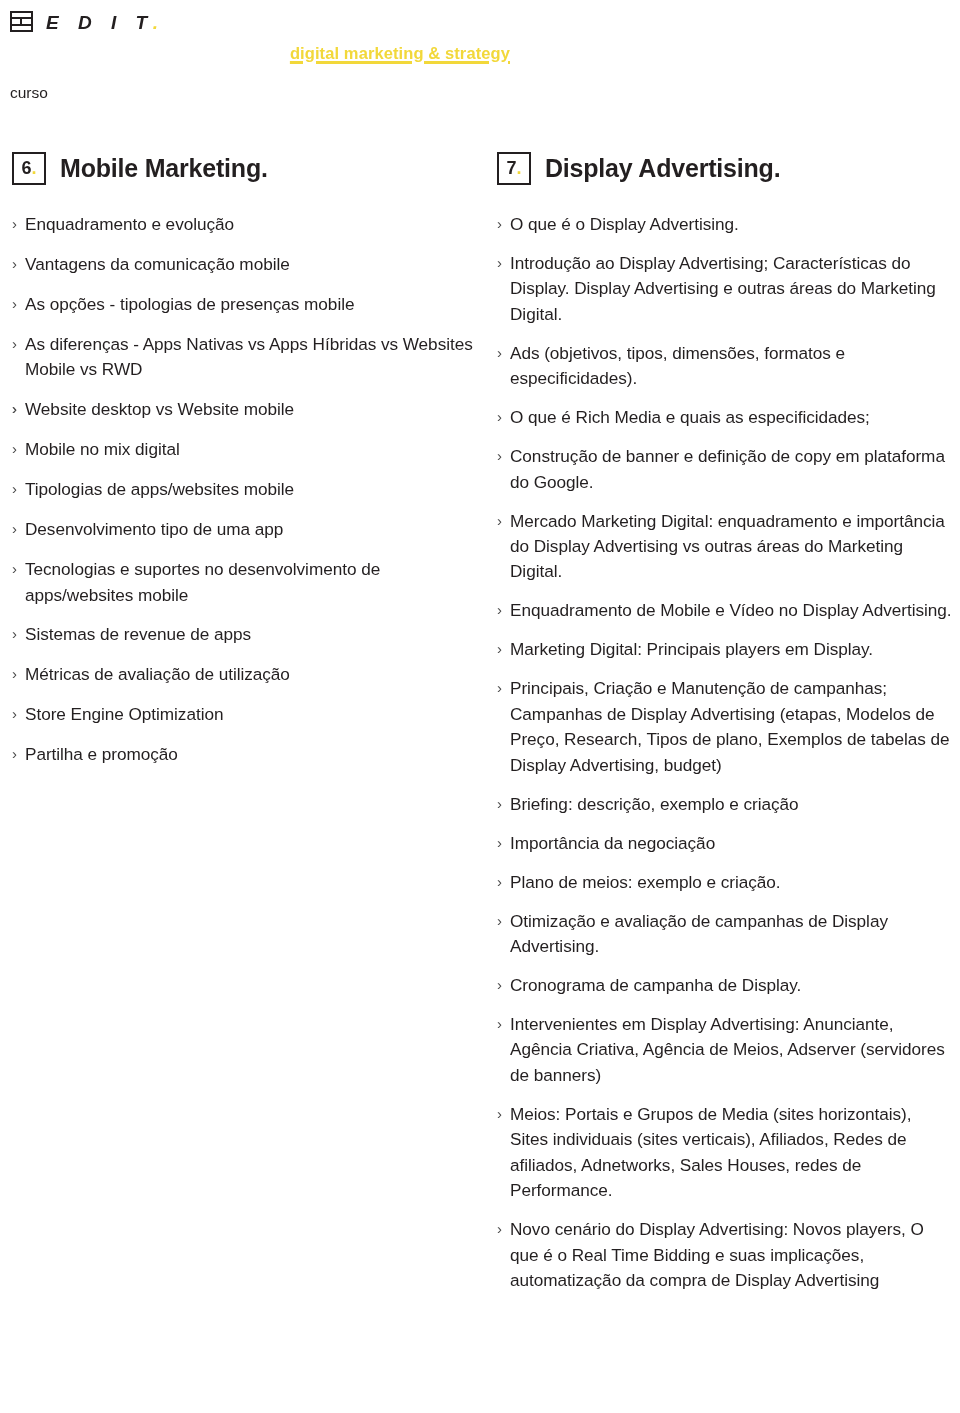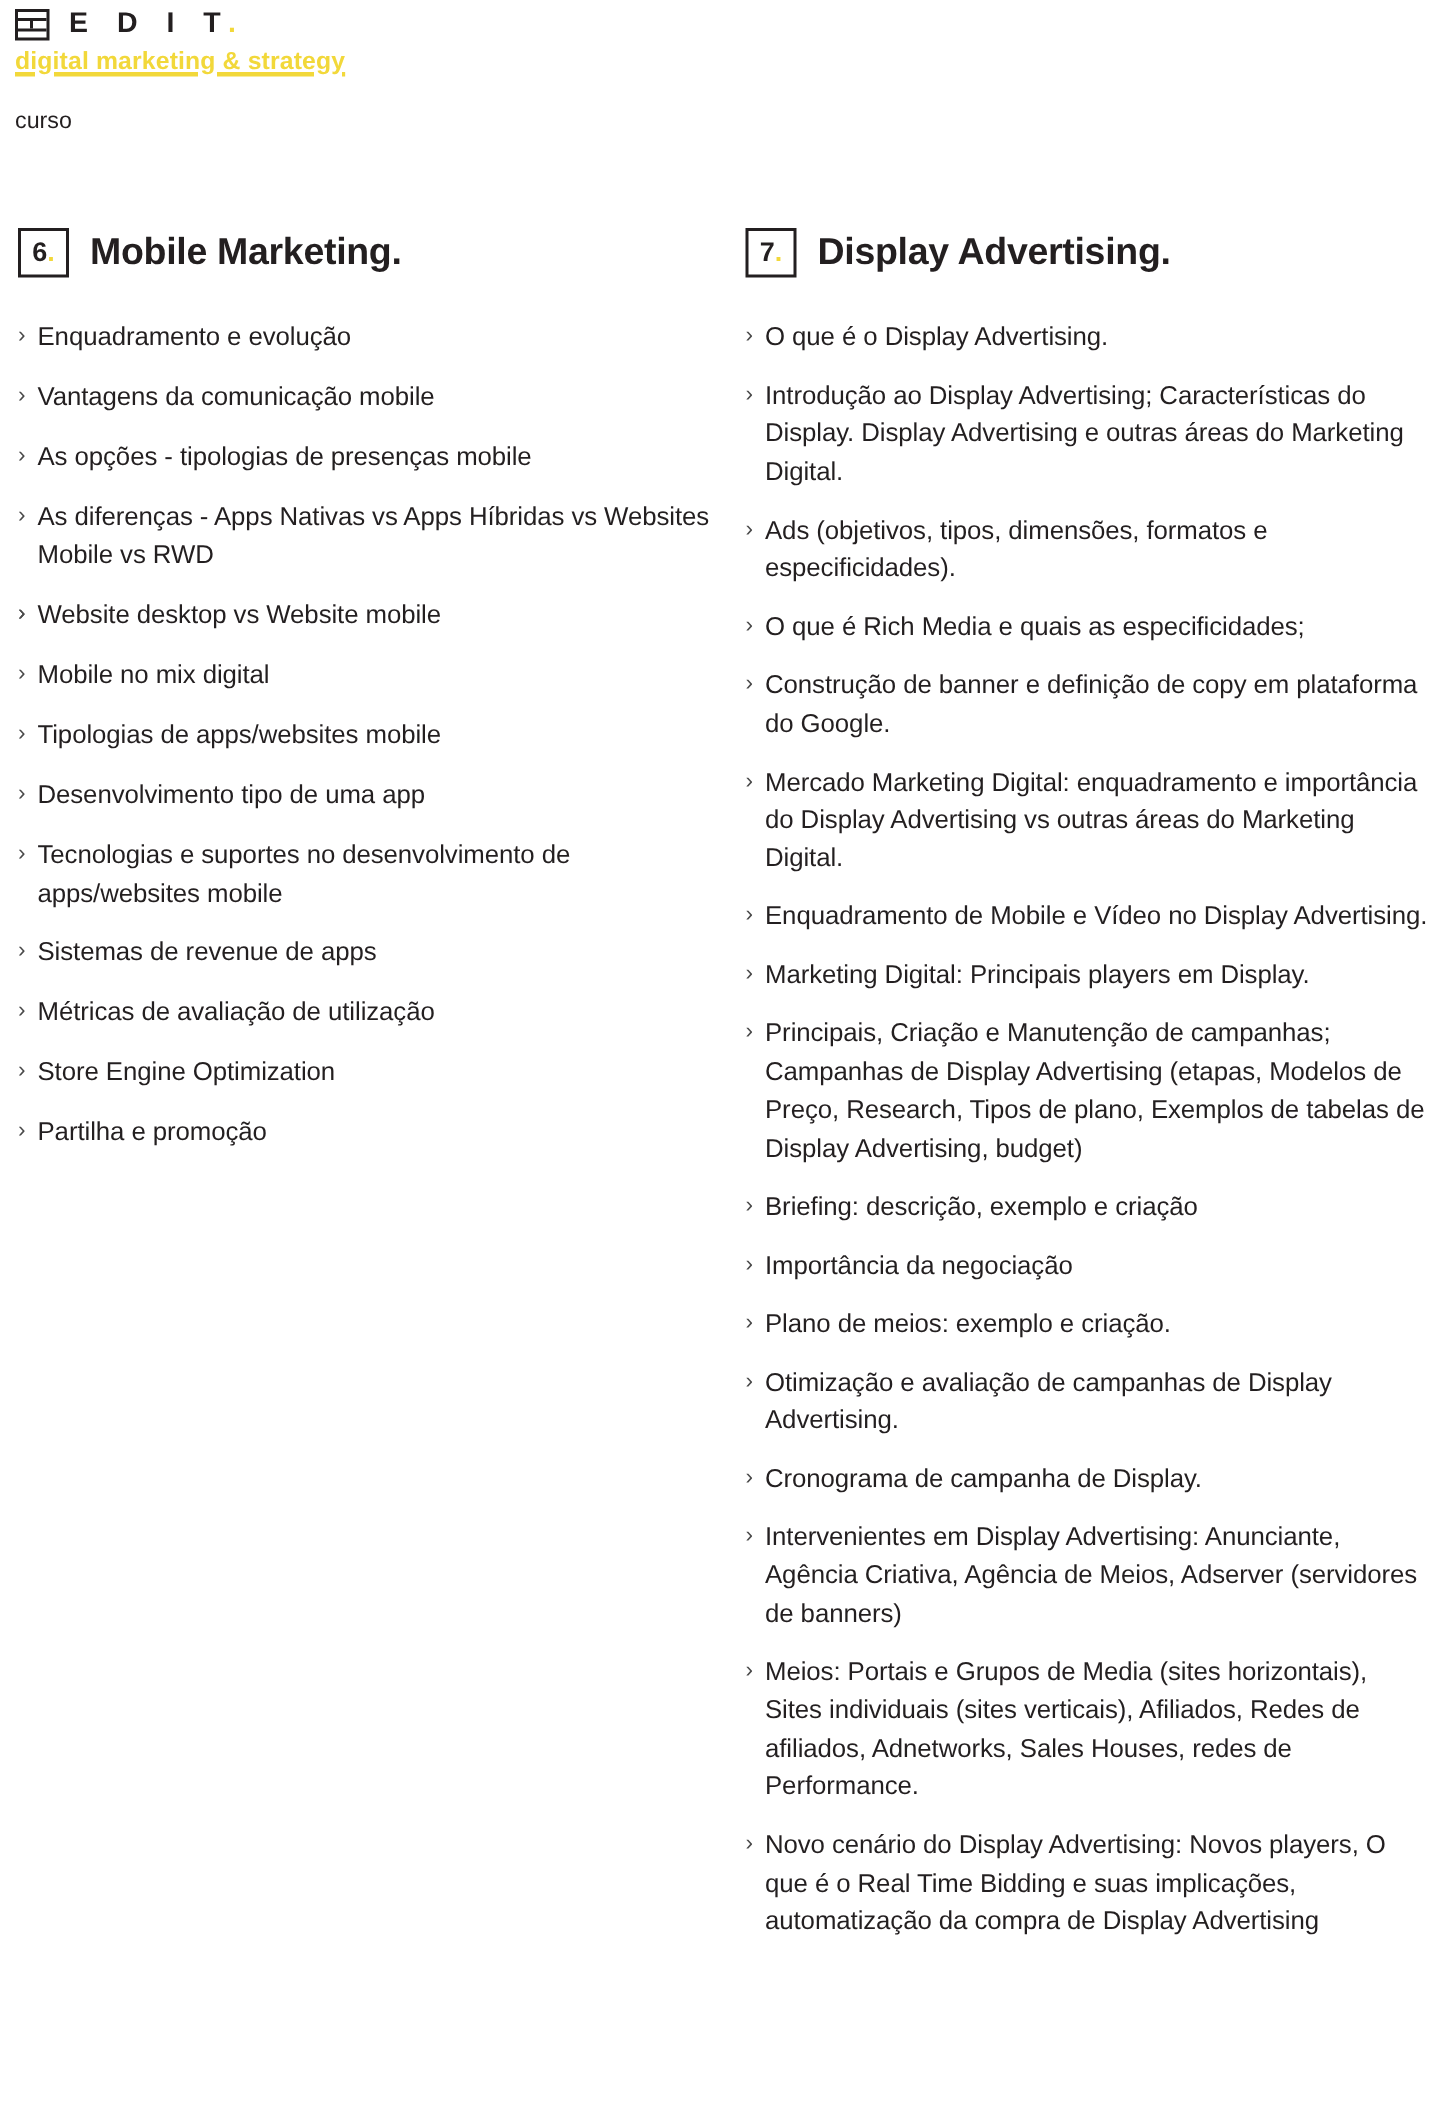--- a/index.html
+++ b/index.html
@@ -18,22 +18,23 @@
 
   
   .brand-header {
     position: absolute;
     left: 10px;
     top: 6px;
     width: 500px;
   }
   .logo-row {
     display: flex;
-    align-items: flex-start;
+    align-items: flex-end;
     height: 26px;
+    font-style: italic;
   }
   .logo-mark {
     width: 23px;
     height: 21px;
     box-sizing: border-box;
     border: 2px solid #231f20;
     position: relative;
     flex: 0 0 auto;
   }
   .logo-mark::before,
@@ -60,29 +61,30 @@
     font-size: 19px;
     font-weight: bold;
     letter-spacing: 7px;
     color: #231f20;
     line-height: 1;
     white-space: nowrap;
   }
   .logo-word .dot { color: #f2d83a; }
 
   .course-title {
-    margin-top: 0;
+    margin-top: 12px;
     font-size: 16.5px;
     font-weight: bold;
     color: #f2d83a;
     line-height: 1.2;
     text-decoration: underline;
     text-decoration-thickness: 2.5px;
     text-underline-offset: 2px;
     letter-spacing: 0.1px;
+    text-align: right;
   }
   .course-kind {
     margin-top: 20px;
     font-size: 15.5px;
     font-weight: normal;
     color: #231f20;
     line-height: 1.2;
   }
 
   

